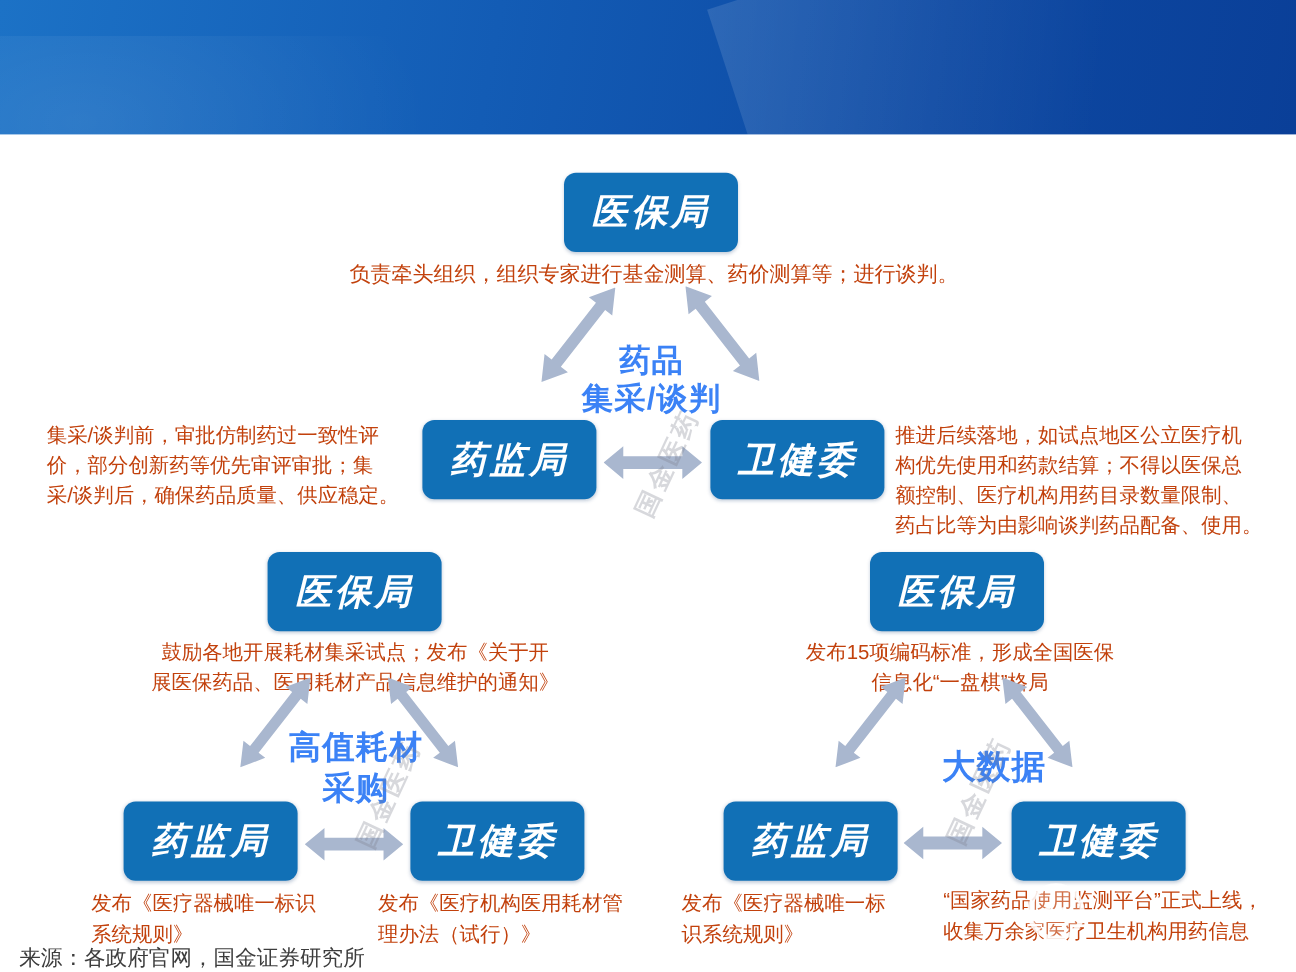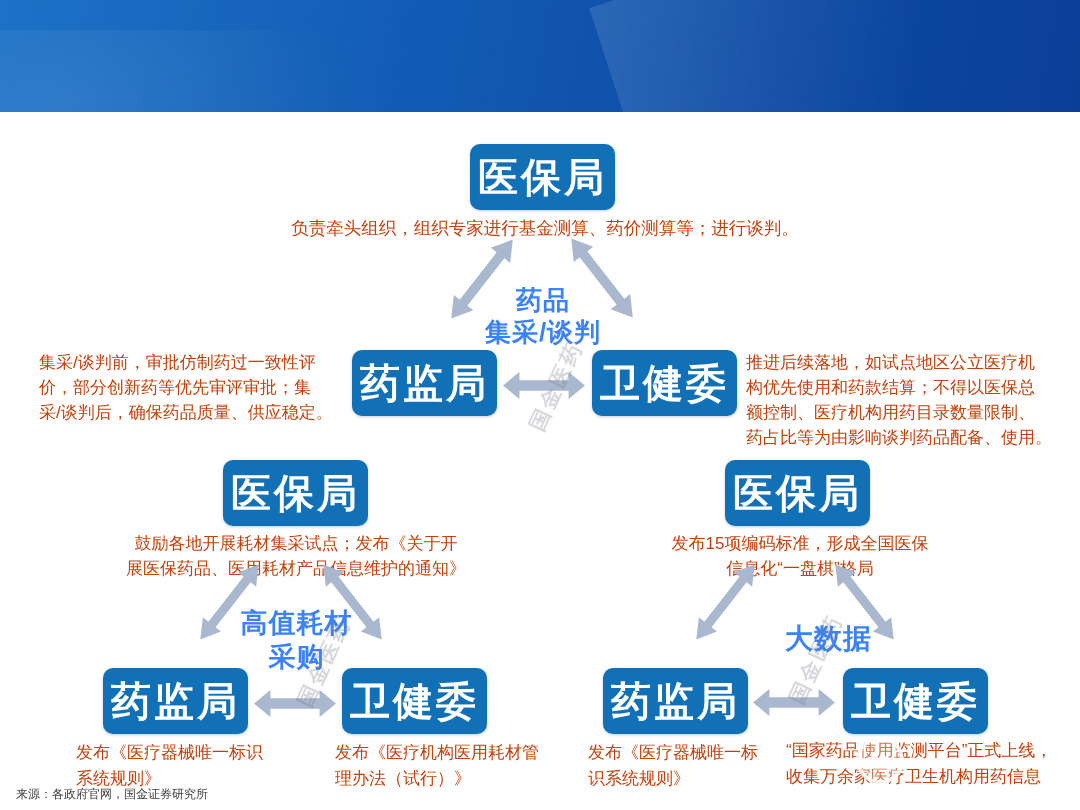--- a/index.html
+++ b/index.html
@@ -14,22 +14,22 @@
           background:linear-gradient(115deg,rgba(255,255,255,.12),rgba(255,255,255,0) 55%);
           transform:rotate(-18deg);}
   .header .streak2{position:absolute;left:-60px;top:30px;width:420px;height:240px;
           background:radial-gradient(ellipse at 30% 30%,rgba(255,255,255,.09),rgba(255,255,255,0) 70%);}
   .title{position:absolute;left:28px;top:36px;font-size:30px;font-weight:bold;color:#ffffff;
           letter-spacing:2px;z-index:2;white-space:nowrap;}
   .logo{position:absolute;right:0;top:0;z-index:2;}
 
   
   .node{position:absolute;width:145px;height:66px;background:#1170b6;border-radius:10px;
-        color:#fff;font-size:40px;font-weight:bold;display:flex;align-items:center;
-        justify-content:center;letter-spacing:3px;box-shadow:0 1px 3px rgba(20,60,110,.25);}
+        color:#fff;font-size:30px;font-weight:bold;display:flex;align-items:center;
+        justify-content:center;letter-spacing:3px;box-shadow:0 1px 3px rgba(20,60,110,.25);font-style:italic;}
   .desc{position:absolute;color:#c2410c;font-size:17px;line-height:25px;white-space:pre-line;}
   .center{text-align:center;}
   .topic{position:absolute;color:#3b82f6;font-weight:bold;text-align:center;font-size:27px;
         line-height:33px;white-space:pre-line;letter-spacing:1px;}
   .arr{position:absolute;}
   .arr svg{display:block;width:100%;height:100%;}
   .arr polygon{fill:#a9b7cf;}
 
   
   .wm{position:absolute;font-size:21px;font-weight:bold;color:rgba(122,126,138,.30);
@@ -37,21 +37,21 @@
   .wm-corner-icon{position:absolute;left:856px;top:736px;width:48px;height:48px;
       border:4px solid rgba(255,255,255,.85);border-radius:50%;box-sizing:border-box;z-index:6;
       background:rgba(255,255,255,.25);}
   .wm-corner-icon::before{content:"";position:absolute;left:10px;top:16px;width:6px;height:6px;
       border-radius:50%;background:rgba(255,255,255,.9);box-shadow:13px 0 0 rgba(255,255,255,.9);}
   .wm-corner-text{position:absolute;left:912px;top:740px;font-size:37px;font-weight:bold;
       color:rgba(255,255,255,.82);letter-spacing:4px;z-index:6;white-space:nowrap;
       text-shadow:0 0 2px rgba(115,125,140,.55),0 0 7px rgba(255,255,255,.45);}
 
   
-  .source{position:absolute;left:16px;top:786px;font-size:12px;color:#3c3c3c;white-space:nowrap;text-align:right;}
+  .source{position:absolute;left:16px;top:786px;font-size:18px;color:#3c3c3c;white-space:nowrap;text-align:right;}
 </style>
 </head>
 <body>
 
 <div id="canvas">
 
   <div class="header">
     <div class="streak1"></div>
     <div class="streak2"></div>
     <div class="logo">
@@ -116,21 +116,21 @@
     <div class="node" style="left:103px;top:668px;">药监局</div>
     <div class="arr" style="left:254px;top:687px;width:82px;height:33px;">
       <svg viewBox="0 0 120 34" preserveAspectRatio="none">
           <polygon points="0,17 24,3 24,11.5 96,11.5 96,3 120,17 96,31 96,22.5 24,22.5 24,31"></polygon>
         </svg>
     </div>
     <div class="node" style="left:342px;top:668px;">卫健委</div>
 
     <div class="desc" style="left:52px;top:740px;width:220px;line-height:26px;margin-left:24px;">发布《医疗器械唯一标识
 系统规则》</div>
-    <div class="desc" style="left:315px;top:740px;width:230px;line-height:26px;margin-left:20px;">发布《医疗机构医用耗材管
+    <div class="desc" style="left:315px;top:740px;width:230px;line-height:26px;">发布《医疗机构医用耗材管
 理办法（试行）》</div>
   </div>
 
   <div>
     <div class="node" style="left:725px;top:460px;">医保局</div>
     <div class="desc center" style="left:655px;top:531px;width:290px;">发布15项编码标准，形成全国医保
 信息化“一盘棋”格局</div>
 
     <div class="arr" style="left:678px;top:588px;width:95px;height:28px;transform:rotate(-52deg);">
       <svg viewBox="0 0 120 34" preserveAspectRatio="none">
@@ -145,21 +145,21 @@
     <div class="topic" style="left:746px;top:622px;width:165px;font-size:28px;">大数据</div>
 
     <div class="node" style="left:603px;top:668px;">药监局</div>
     <div class="arr" style="left:753px;top:686px;width:82px;height:33px;">
       <svg viewBox="0 0 120 34" preserveAspectRatio="none">
           <polygon points="0,17 24,3 24,11.5 96,11.5 96,3 120,17 96,31 96,22.5 24,22.5 24,31"></polygon>
         </svg>
     </div>
     <div class="node" style="left:843px;top:668px;">卫健委</div>
 
-    <div class="desc" style="left:588px;top:740px;width:200px;line-height:26px;">发布《医疗器械唯一标
+    <div class="desc" style="left:568px;top:740px;width:200px;line-height:26px;">发布《医疗器械唯一标
 识系统规则》</div>
     <div class="desc" style="left:786px;top:738px;width:292px;line-height:26px;">“国家药品使用监测平台”正式上线，
 收集万余家医疗卫生机构用药信息</div>
   </div>
 
   <div class="wm" style="left:508px;top:372px;">国金医药</div>
   <div class="wm" style="left:276px;top:648px;">国金医药</div>
   <div class="wm" style="left:768px;top:645px;">国金医药</div>
   <div class="wm-corner-icon"></div>
 

